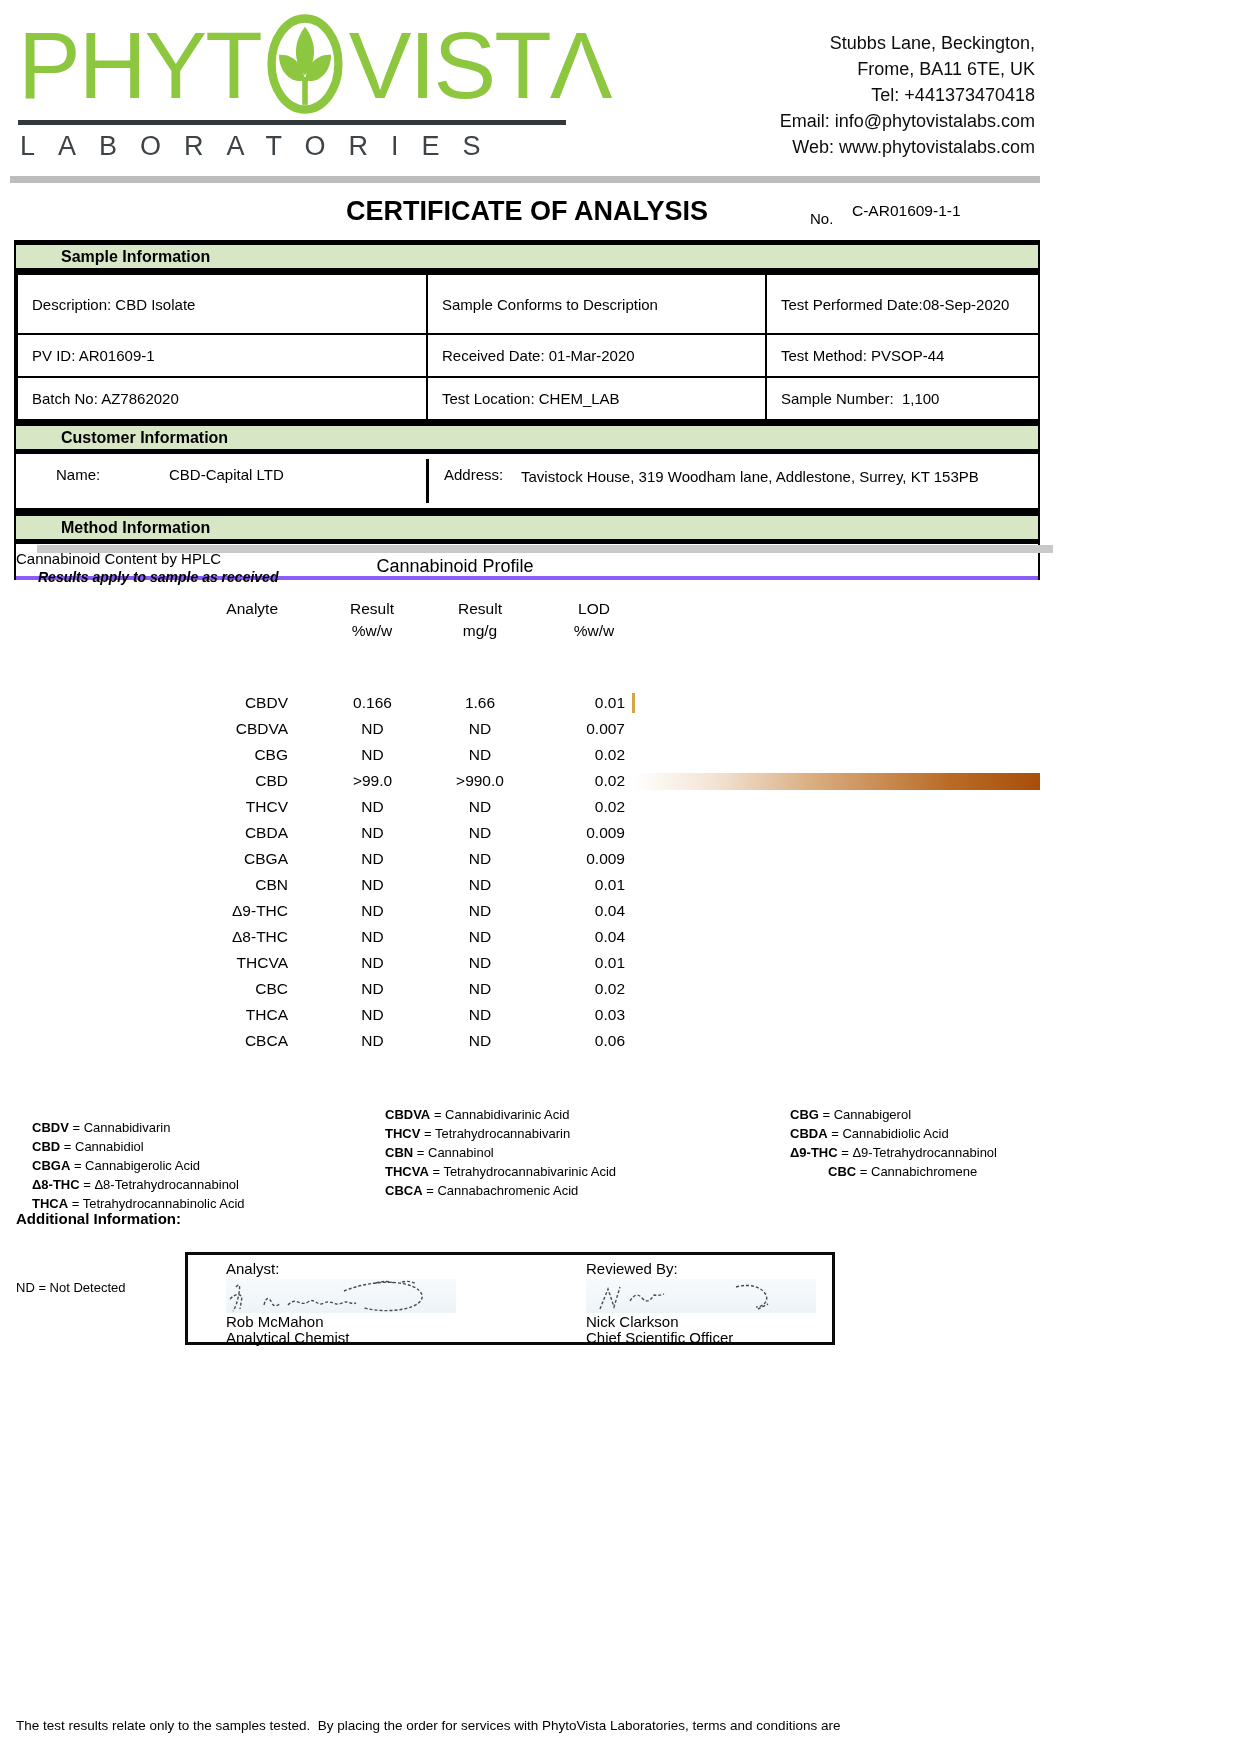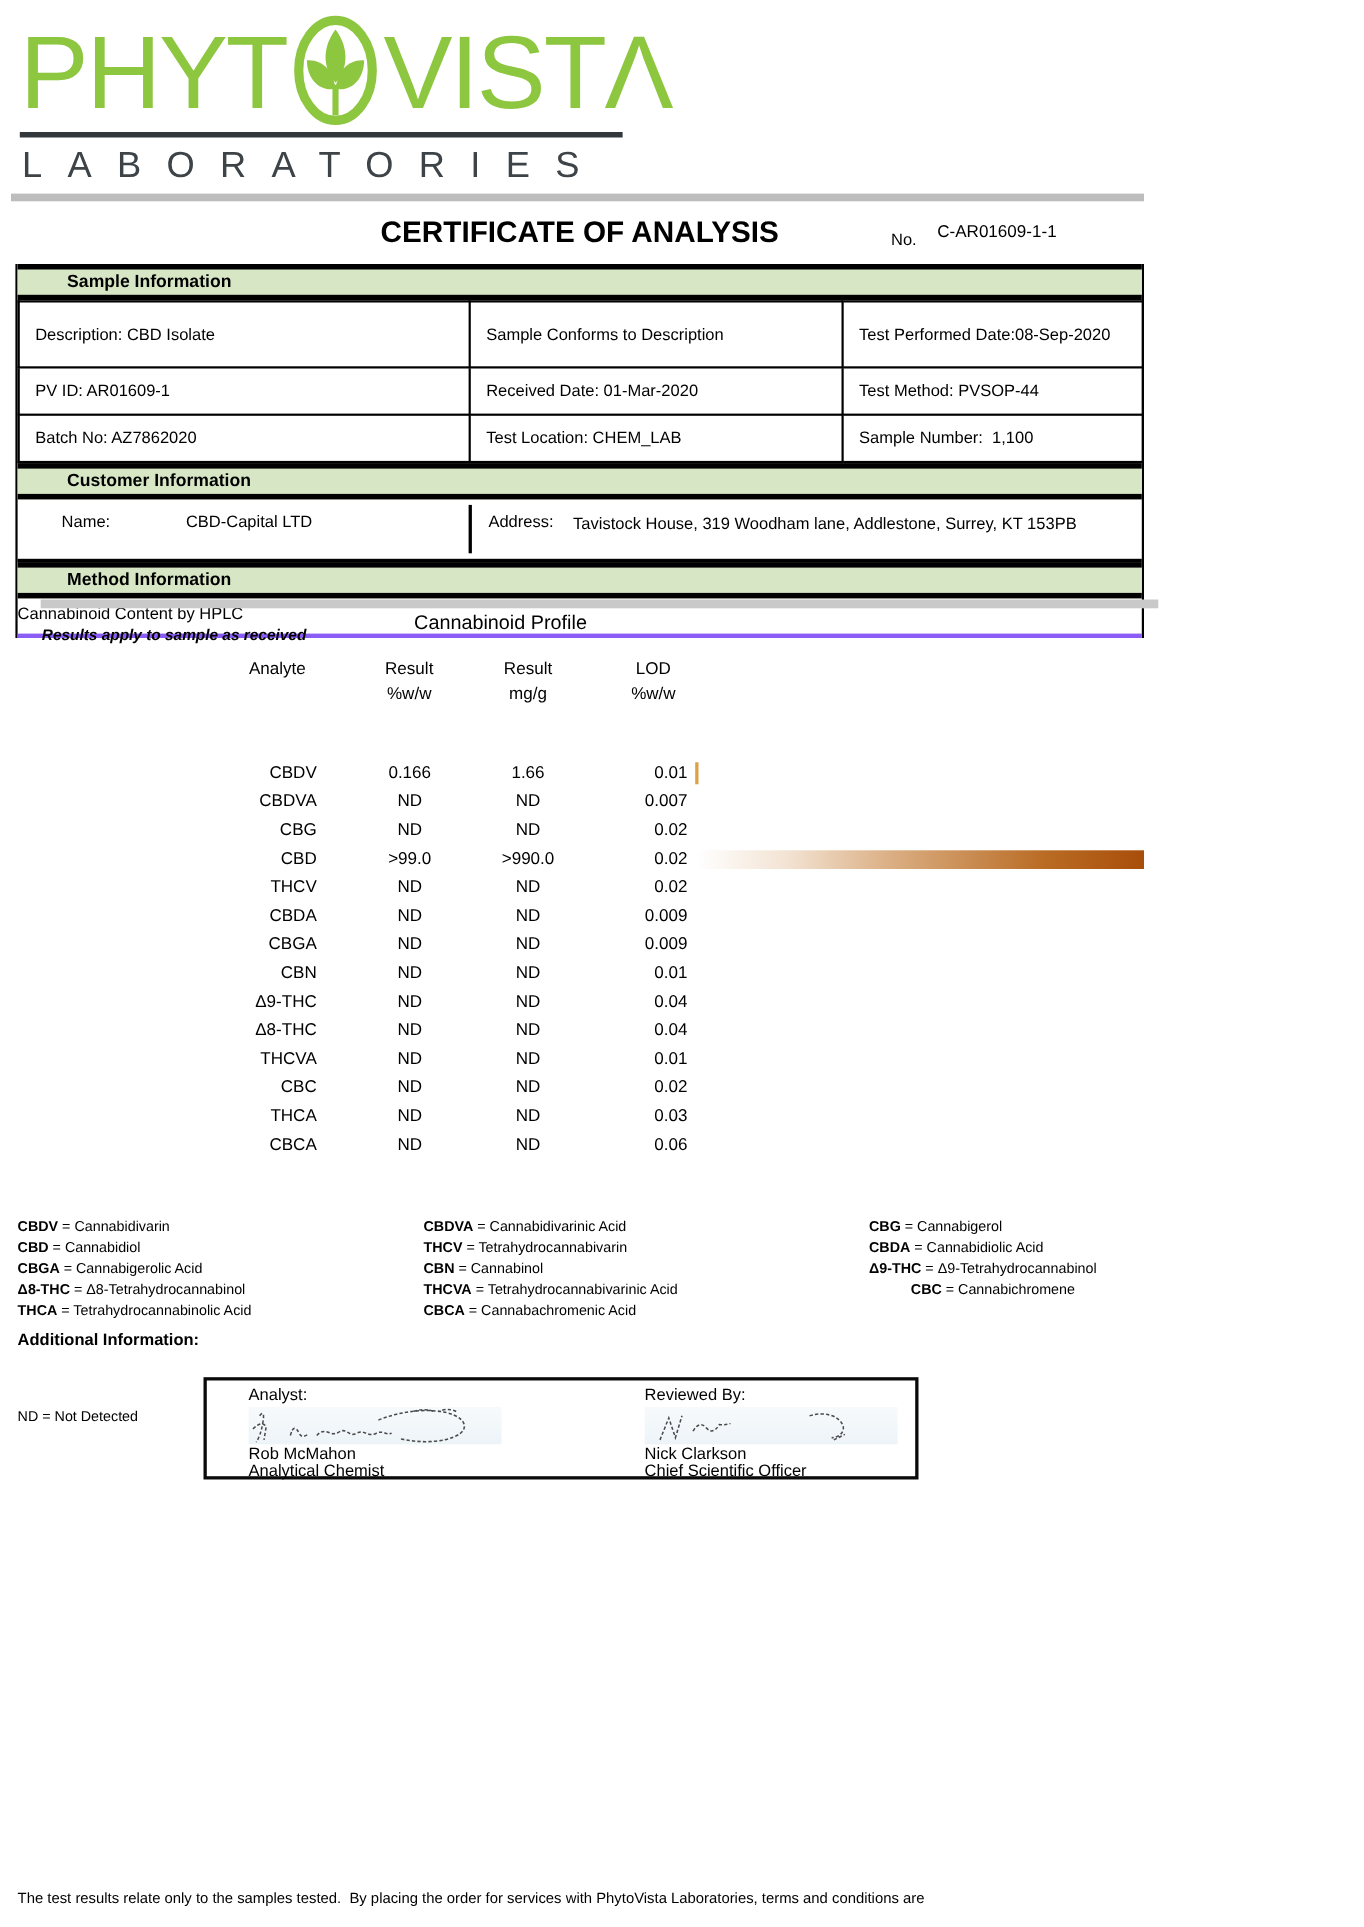--- a/index.html
+++ b/index.html
@@ -5,21 +5,21 @@
   html,body{margin:0;padding:0;background:#fff;}
   .page{position:relative;width:1240px;height:1752px;background:#ffffff;
         font-family:"Liberation Sans", sans-serif;color:#000;overflow:hidden;border-radius:18px;}
 
   
   .logo{position:absolute;left:18px;top:14px;width:560px;}
   .logo-line1{display:flex;align-items:center;height:104px;}
   .logo-word{font-size:94px;font-weight:400;color:#8dc63f;letter-spacing:-2px;line-height:100px;}
   .leaf-wrap{margin:0 2px;}
   .logo-rule{position:absolute;left:18px;top:120px;width:548px;height:5px;background:#33383c;}
-  .logo-sub{position:absolute;left:20px;top:131px;font-size:33px;color:#3d4347;letter-spacing:23px;font-weight:400;}
+  .logo-sub{position:absolute;left:20px;top:131px;font-size:27px;color:#3d4347;letter-spacing:23px;font-weight:400;}
   .contact{position:absolute;right:205px;top:30px;text-align:right;font-size:18px;line-height:26px;color:#0d0d0d;}
   .top-rule{position:absolute;left:10px;top:176px;width:1030px;height:7px;background:#bdbdbd;}
 
   
   .coa-title{position:absolute;left:14px;top:196px;width:1026px;text-align:center;
              font-size:27px;font-weight:bold;letter-spacing:0px;}
   .doc-no-label{position:absolute;left:810px;top:210px;font-size:15px;}
   .doc-no{position:absolute;left:852px;top:202px;font-size:15.5px;}
 
   
@@ -62,21 +62,21 @@
   .rc.p{left:315px;width:115px;text-align:center;}
   .rc.m{left:425px;width:110px;text-align:center;}
   .rc.l{left:540px;width:85px;text-align:right;}
   .tick{position:absolute;left:632px;top:2px;width:3px;height:20px;background:#d9a245;}
   .gbar{position:absolute;left:634px;top:4px;width:406px;height:17px;
         background:linear-gradient(90deg, rgba(255,255,255,0) 0%, #f3e3d3 20%,
                    #d9ab7e 45%, #b96b24 78%, #a84e0a 100%);}
 
   
   .legend-col{position:absolute;top:1105px;font-size:13px;line-height:19px;}
-  .legend-col.c1{left:16px;} .legend-col.c2{left:385px;} .legend-col.c3{left:790px;}
+  .legend-col.c1{left:32px;margin-top:13px;} .legend-col.c2{left:385px;} .legend-col.c3{left:790px;}
   .lline b{font-weight:bold;}
   .lline.indent{margin-left:38px;}
 
   .add-heading{position:absolute;left:16px;top:1210px;font-size:15px;font-weight:bold;}
   .nd-note{position:absolute;left:16px;top:1232px;font-size:13px;margin-top:48px;}
 
   
   .sig-box{position:absolute;left:185px;top:1252px;width:650px;height:93px;
            border:3px solid #0a0a0a;box-sizing:border-box;font-size:15px;}
   .sig-col{position:absolute;top:0;height:100%;}
@@ -107,20 +107,27 @@
           <path d="M73 46 C57 45 47 57 45 74 C61 77 73 64 73 46 Z" fill="#8dc63f"></path>
           <rect x="42" y="70" width="6" height="30" fill="#8dc63f"></rect>
         </svg>
       </span>
       <span class="logo-word">VISTΛ</span>
     </div>
   </div>
   <div class="logo-rule"></div>
   <div class="logo-sub" style="letter-spacing:23px;">LABORATORIES</div>
 
+  <div class="contact">
+      <div>Stubbs Lane, Beckington,</div>
+      <div>Frome, BA11 6TE, UK</div>
+      <div>Tel: +441373470418</div>
+      <div>Email: info@phytovistalabs.com</div>
+      <div>Web: www.phytovistalabs.com</div>
+    </div>
 
   <div class="top-rule"></div>
 
   <div class="coa-title">CERTIFICATE OF ANALYSIS</div>
   <div class="doc-no-label">No.</div>
   <div class="doc-no">C-AR01609-1-1</div>
 
   <div class="info-block">
     <div class="section-bar">Sample Information</div>
     <table class="info-table">

